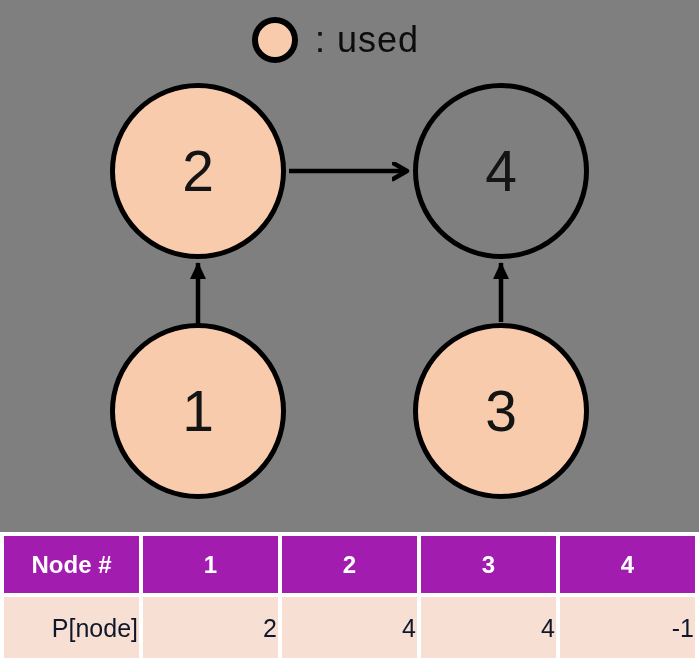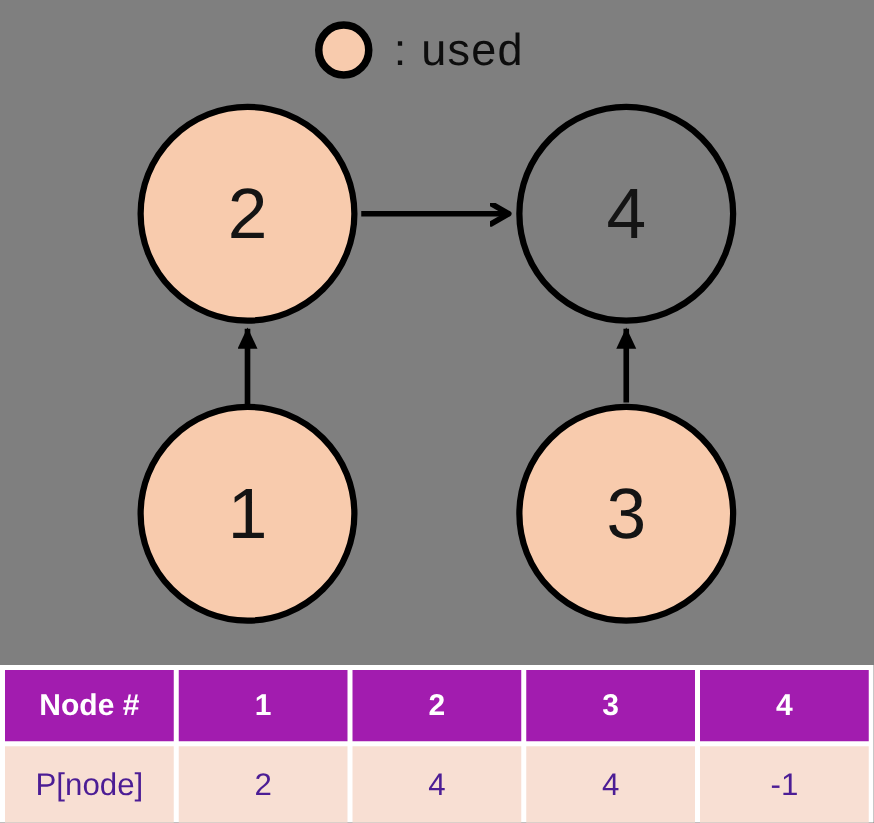--- a/index.html
+++ b/index.html
@@ -58,23 +58,23 @@
     table-layout: fixed;
   }
   .parent-table th {
     height: 55px; width: 20%;
     background: #a21caf; color: #FFFFFF;
     font-size: 24px; font-weight: bold;
     text-align: center; vertical-align: middle;
   }
   .parent-table td {
     height: 60px;
-    background: #F8DFD3; color: #4c1d95;
+    background: #F8DFD3; color: #0f172a;
     font-size: 25px; font-weight: normal;
-    text-align: center; vertical-align: middle;
+    text-align: right; vertical-align: middle;
   }
 </style>
 </head>
 <body>
 
 <div class="canvas">
 
   <div class="legend">
     <span class="legend-swatch"></span>
     <span class="legend-label">: used</span>

